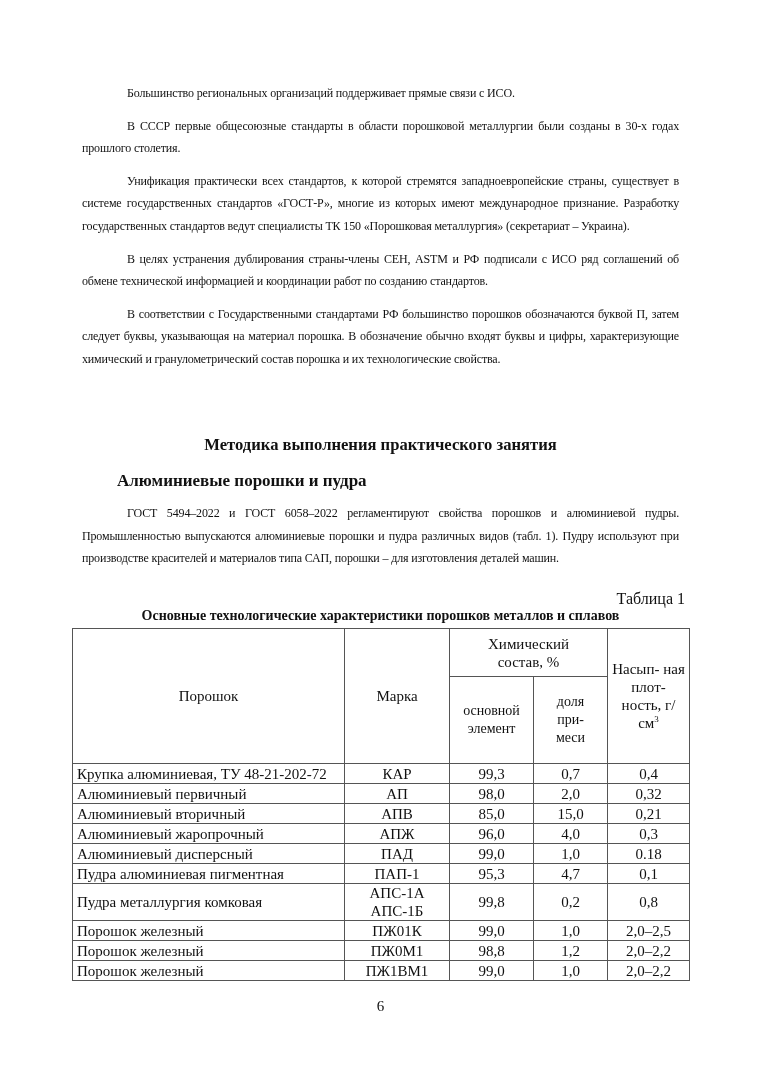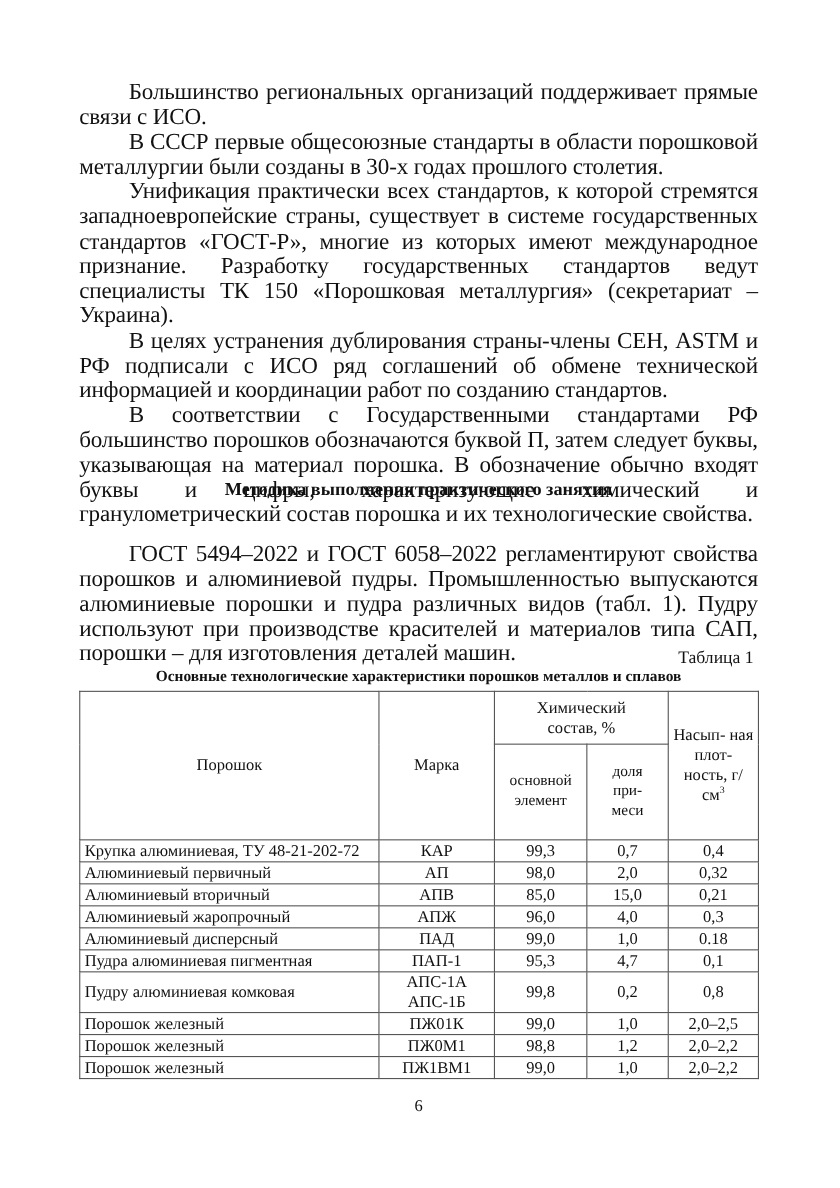--- a/index.html
+++ b/index.html
@@ -1,19 +1,19 @@
 <!DOCTYPE html>
 <html><head>
 <meta charset="utf-8">
 <style>
   html, body { margin: 0; padding: 0; background: #ffffff; }
   body { width: 764px; height: 1080px; position: relative; overflow: hidden;
          font-family: "Liberation Serif", "DejaVu Serif", serif; color: #111; }
   .page { position: absolute; left: 72px; top: 72px; width: 617px; }
-  p.para { margin: 0; font-size: 21px; line-height: 22.6px; text-align: justify;
+  p.para { margin: 10px; font-size: 12px; line-height: 22.6px; text-align: justify;
            text-indent: 45px; letter-spacing: -0.15px; }
   .section-title { margin: 0; position: absolute; left: 0; width: 617px; top: 362px;
                    text-align: center; font-weight: bold; font-size: 16.6px; line-height: 22px; }
   .sub-title { margin: 0; position: absolute; left: 45px; top: 398px; font-weight: bold;
                font-size: 17px; line-height: 22px; }
   .intro { position: absolute; left: 0; top: 420px; width: 617px; }
   .table-label { position: absolute; right: 4px; top: 518px; font-size: 16px; line-height: 18px; }
   .table-caption { position: absolute; left: 0; width: 617px; top: 535px; text-align: center;
                    font-weight: bold; font-size: 14px; line-height: 18px; }
   table.data { position: absolute; left: 0; top: 556px; width: 617px; border-collapse: collapse;
@@ -35,20 +35,21 @@
 <div class="page">
   <div>
     <p class="para">Большинство региональных организаций поддерживает прямые связи с ИСО.</p>
     <p class="para">В СССР первые общесоюзные стандарты в области порошковой металлургии были созданы в 30-х годах прошлого столетия.</p>
     <p class="para">Унификация практически всех стандартов, к которой стремятся западноевропейские страны, существует в системе государственных стандартов «ГОСТ-Р», многие из которых имеют международное признание. Разработку государственных стандартов ведут специалисты ТК 150 «Порошковая металлургия» (секретариат – Украина).</p>
     <p class="para">В целях устранения дублирования страны-члены СЕН, ASTM и РФ подписали с ИСО ряд соглашений об обмене технической информацией и координации работ по созданию стандартов.</p>
     <p class="para">В соответствии с Государственными стандартами РФ большинство порошков обозначаются буквой П, затем следует буквы, указывающая на материал порошка. В обозначение обычно входят буквы и цифры, характеризующие химический и гранулометрический состав порошка и их технологические свойства.</p>
   </div>
 
   <h2 class="section-title">Методика выполнения практического занятия</h2>
+  <h3 class="sub-title">Алюминиевые порошки и пудра</h3>
   <div class="intro">
     <p class="para">ГОСТ 5494–2022 и ГОСТ 6058–2022 регламентируют свойства порошков и алюминиевой пудры. Промышленностью выпускаются алюминиевые порошки и пудра различных видов (табл. 1). Пудру используют при производстве красителей и материалов типа САП, порошки – для изготовления деталей машин.</p>
   </div>
 
   <div class="table-label">Таблица 1</div>
   <div class="table-caption">Основные технологические характеристики порошков металлов и сплавов</div>
 
   <table class="data">
     <colgroup>
       <col style="width:272px">
@@ -108,21 +109,21 @@
           <td>0.18</td>
         </tr>
         <tr>
           <td class="name">Пудра алюминиевая пигментная</td>
           <td>ПАП-1</td>
           <td>95,3</td>
           <td>4,7</td>
           <td>0,1</td>
         </tr>
         <tr>
-          <td class="name">Пудру алюминиевая комковая</td>
+          <td class="name">Пудра металлургия комковая</td>
           <td>
             <div>АПС-1А</div>
             <div>АПС-1Б</div>
           </td>
           <td>99,8</td>
           <td>0,2</td>
           <td>0,8</td>
         </tr>
         <tr>
           <td class="name">Порошок железный</td>

